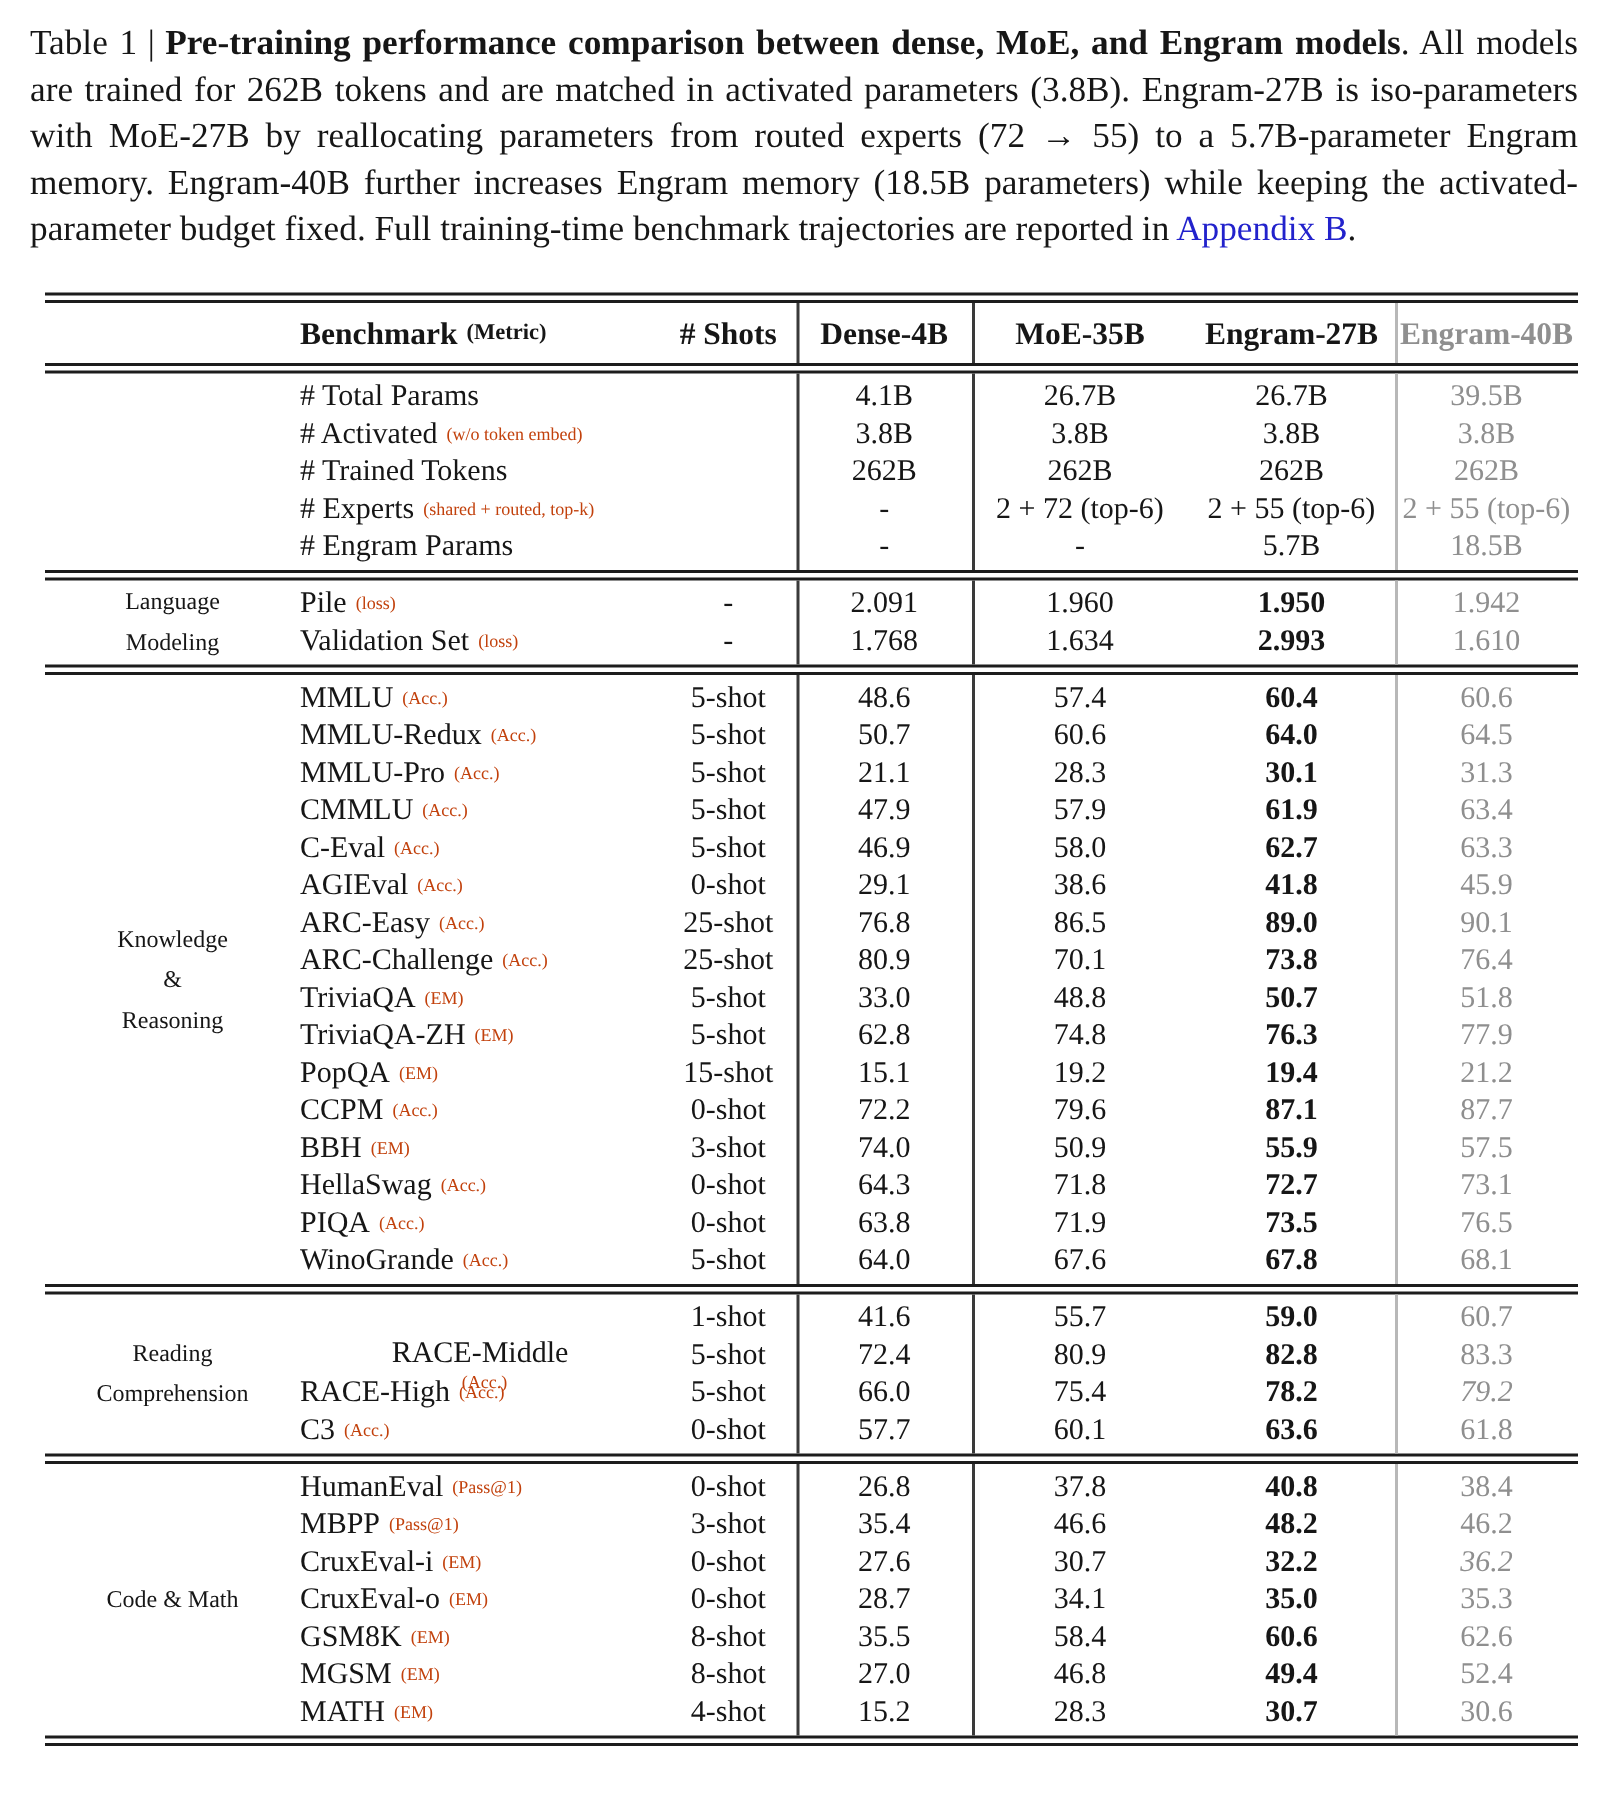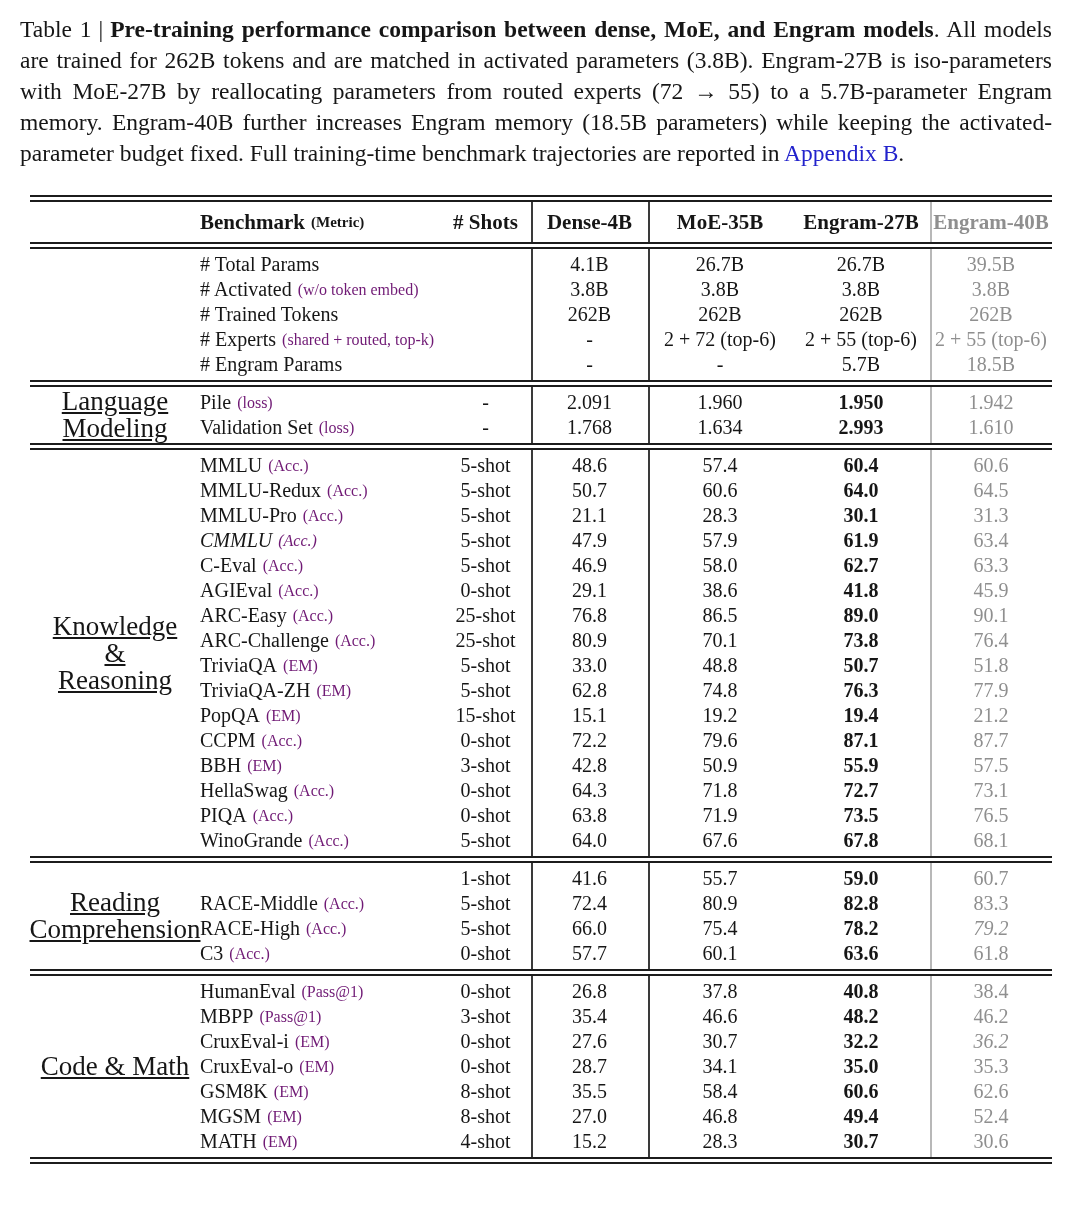--- a/index.html
+++ b/index.html
@@ -35,30 +35,30 @@
   .vline{position:absolute;top:0;bottom:0;width:2px;}
   .vline.v1{left:501px;background:var(--vline-dark);}
   .vline.v2{left:618px;background:var(--vline-dark);}
   .vline.v3{left:900px;background:var(--vline-gray);}
   
   .sec.header .cell{font-weight:bold;font-size:21px;}
   .sec.header .hnote{font-weight:bold;font-size:15px;margin-left:6px;}
   .sec.header .e40h{color:var(--muted);}
   
   .bench{grid-column:2;font-size:20px;}
-  .bench .note{font-size:16px;margin-left:6px;color:#701a75;}
+  .bench .note{font-size:12px;margin-left:6px;color:#c2410c;}
   .shots{grid-column:3;font-size:20px;}
   .val{font-size:20px;padding:0 2px;}
   .val.e40{color:var(--muted);}
   .sec.bold-e27 .val.e27{font-weight:bold;}
   
   .group{
     grid-column:1;
     display:flex;flex-direction:column;align-items:center;justify-content:center;
-    font-size:27px;line-height:27px;text-align:center;text-decoration:underline;
+    font-size:16px;line-height:27px;text-align:center;
   }
 </style>
 </head>
 <body style="--link: #2222cc; --muted: #8f8f8f; --rule-dark: #1c1c1c; --vline-gray: #b8b8b8;">
 
 <p class="caption"><span>Table 1</span><span class="capsep">|</span><b>Pre-training performance comparison between dense, MoE, and Engram models</b><span>. All models are trained for 262B tokens and are matched in activated parameters (3.8B). Engram-27B is iso-parameters with MoE-27B by reallocating parameters from routed experts (72 → 55) to a 5.7B-parameter Engram memory. Engram-40B further increases Engram memory (18.5B parameters) while keeping the activated-parameter budget fixed. Full training-time benchmark trajectories are reported in </span><a>Appendix B</a><span>.</span></p>
 
 <div class="tbl">
   <div class="dbl-rule"></div>
 
@@ -185,21 +185,21 @@
         <div class="cell val center e40" style="grid-area: 2 / 7;">64.5</div>
         <div class="cell bench" style="grid-row: 3;">
           <span>MMLU-Pro</span>
           <span class="note">(Acc.)</span>
         </div>
         <div class="cell shots center" style="grid-row: 3;">5-shot</div>
         <div class="cell val center" style="grid-area: 3 / 4;">21.1</div>
         <div class="cell val center" style="grid-area: 3 / 5;">28.3</div>
         <div class="cell val center e27" style="grid-area: 3 / 6;">30.1</div>
         <div class="cell val center e40" style="grid-area: 3 / 7;">31.3</div>
-        <div class="cell bench" style="grid-row: 4; font-style: italic;">
+        <div class="cell bench" style="grid-row: 4;">
           <span>CMMLU</span>
           <span class="note">(Acc.)</span>
         </div>
         <div class="cell shots center" style="grid-row: 4;">5-shot</div>
         <div class="cell val center" style="grid-area: 4 / 4;">47.9</div>
         <div class="cell val center" style="grid-area: 4 / 5;">57.9</div>
         <div class="cell val center e27" style="grid-area: 4 / 6;">61.9</div>
         <div class="cell val center e40" style="grid-area: 4 / 7;">63.4</div>
         <div class="cell bench" style="grid-row: 5;">
           <span>C-Eval</span>
@@ -271,21 +271,21 @@
         <div class="cell shots center" style="grid-row: 12;">0-shot</div>
         <div class="cell val center" style="grid-area: 12 / 4;">72.2</div>
         <div class="cell val center" style="grid-area: 12 / 5;">79.6</div>
         <div class="cell val center e27" style="grid-area: 12 / 6;">87.1</div>
         <div class="cell val center e40" style="grid-area: 12 / 7;">87.7</div>
         <div class="cell bench" style="grid-row: 13;">
           <span>BBH</span>
           <span class="note">(EM)</span>
         </div>
         <div class="cell shots center" style="grid-row: 13;">3-shot</div>
-        <div class="cell val center" style="grid-area: 13 / 4;">42.8</div>
+        <div class="cell val center" style="grid-area: 13 / 4;">74.0</div>
         <div class="cell val center" style="grid-area: 13 / 5;">50.9</div>
         <div class="cell val center e27" style="grid-area: 13 / 6;">55.9</div>
         <div class="cell val center e40" style="grid-area: 13 / 7;">57.5</div>
         <div class="cell bench" style="grid-row: 14;">
           <span>HellaSwag</span>
           <span class="note">(Acc.)</span>
         </div>
         <div class="cell shots center" style="grid-row: 14;">0-shot</div>
         <div class="cell val center" style="grid-area: 14 / 4;">64.3</div>
         <div class="cell val center" style="grid-area: 14 / 5;">71.8</div>
@@ -317,21 +317,21 @@
         <i class="vline v3"></i>
         <div class="cell group" style="grid-row: 1 / span 4;">
           <div>Reading</div>
           <div>Comprehension</div>
         </div>
         <div class="cell shots center" style="grid-row: 1;">1-shot</div>
         <div class="cell val center" style="grid-area: 1 / 4;">41.6</div>
         <div class="cell val center" style="grid-area: 1 / 5;">55.7</div>
         <div class="cell val center e27" style="grid-area: 1 / 6;">59.0</div>
         <div class="cell val center e40" style="grid-area: 1 / 7;">60.7</div>
-        <div class="cell bench" style="grid-row: 2;">
+        <div class="cell bench" style="grid-row: 2; flex-direction: column;">
           <span>RACE-Middle</span>
           <span class="note">(Acc.)</span>
         </div>
         <div class="cell shots center" style="grid-row: 2;">5-shot</div>
         <div class="cell val center" style="grid-area: 2 / 4;">72.4</div>
         <div class="cell val center" style="grid-area: 2 / 5;">80.9</div>
         <div class="cell val center e27" style="grid-area: 2 / 6;">82.8</div>
         <div class="cell val center e40" style="grid-area: 2 / 7;">83.3</div>
         <div class="cell bench" style="grid-row: 3;">
           <span>RACE-High</span>

